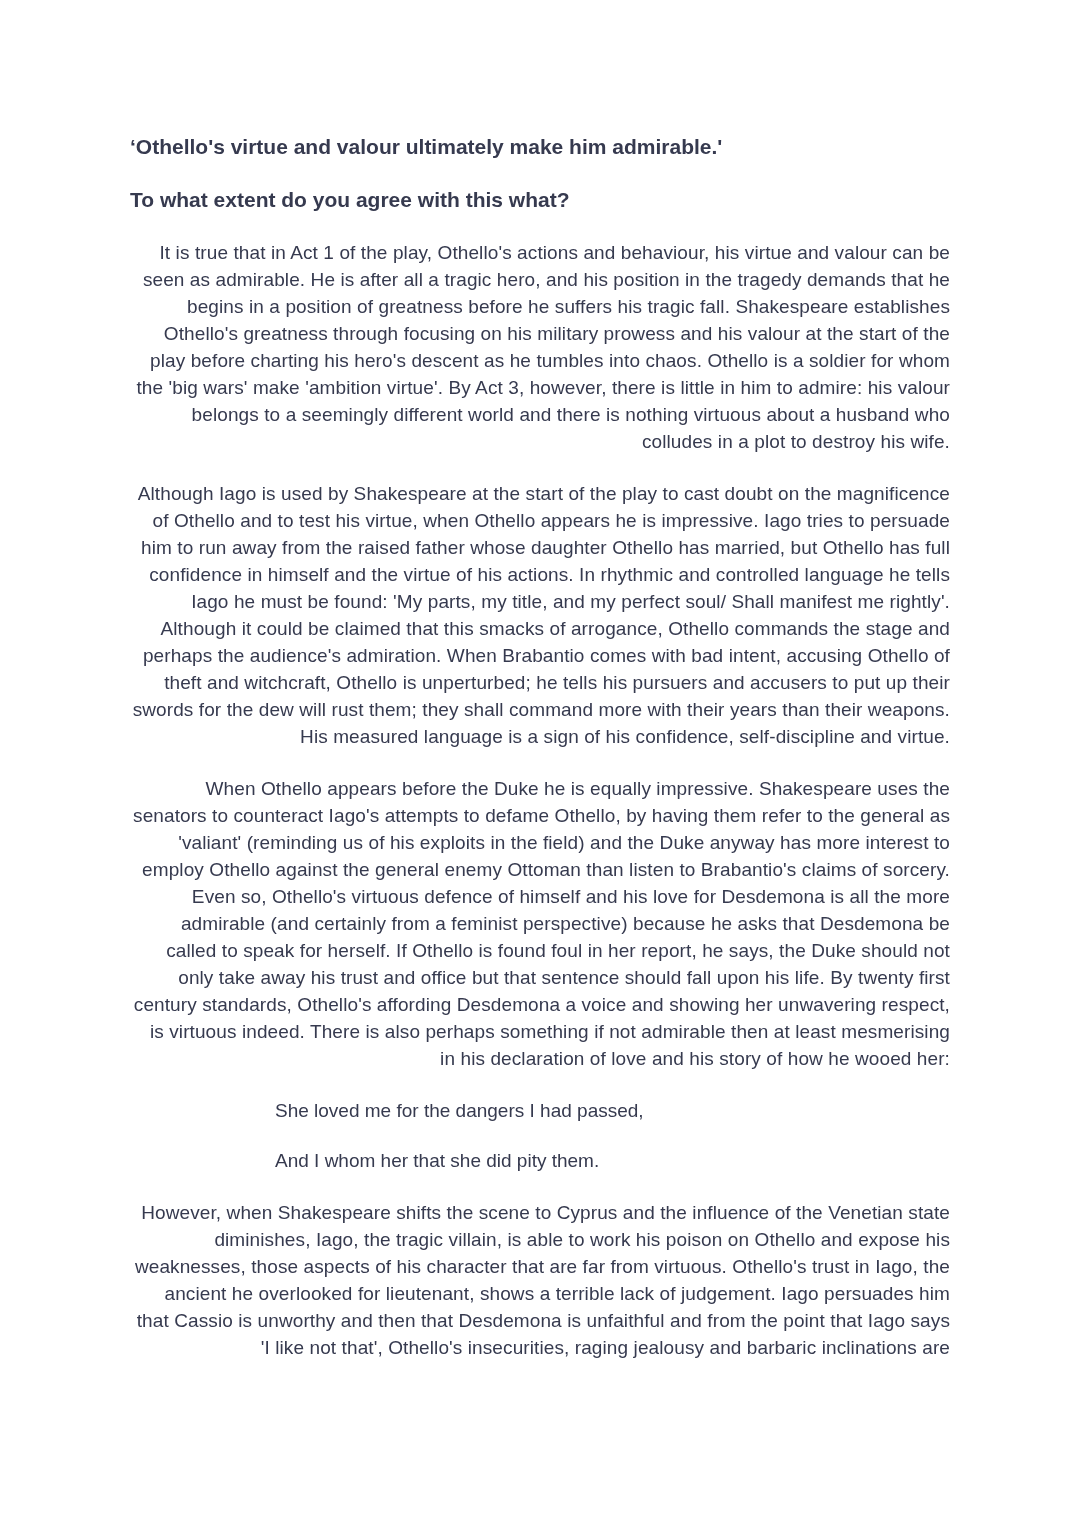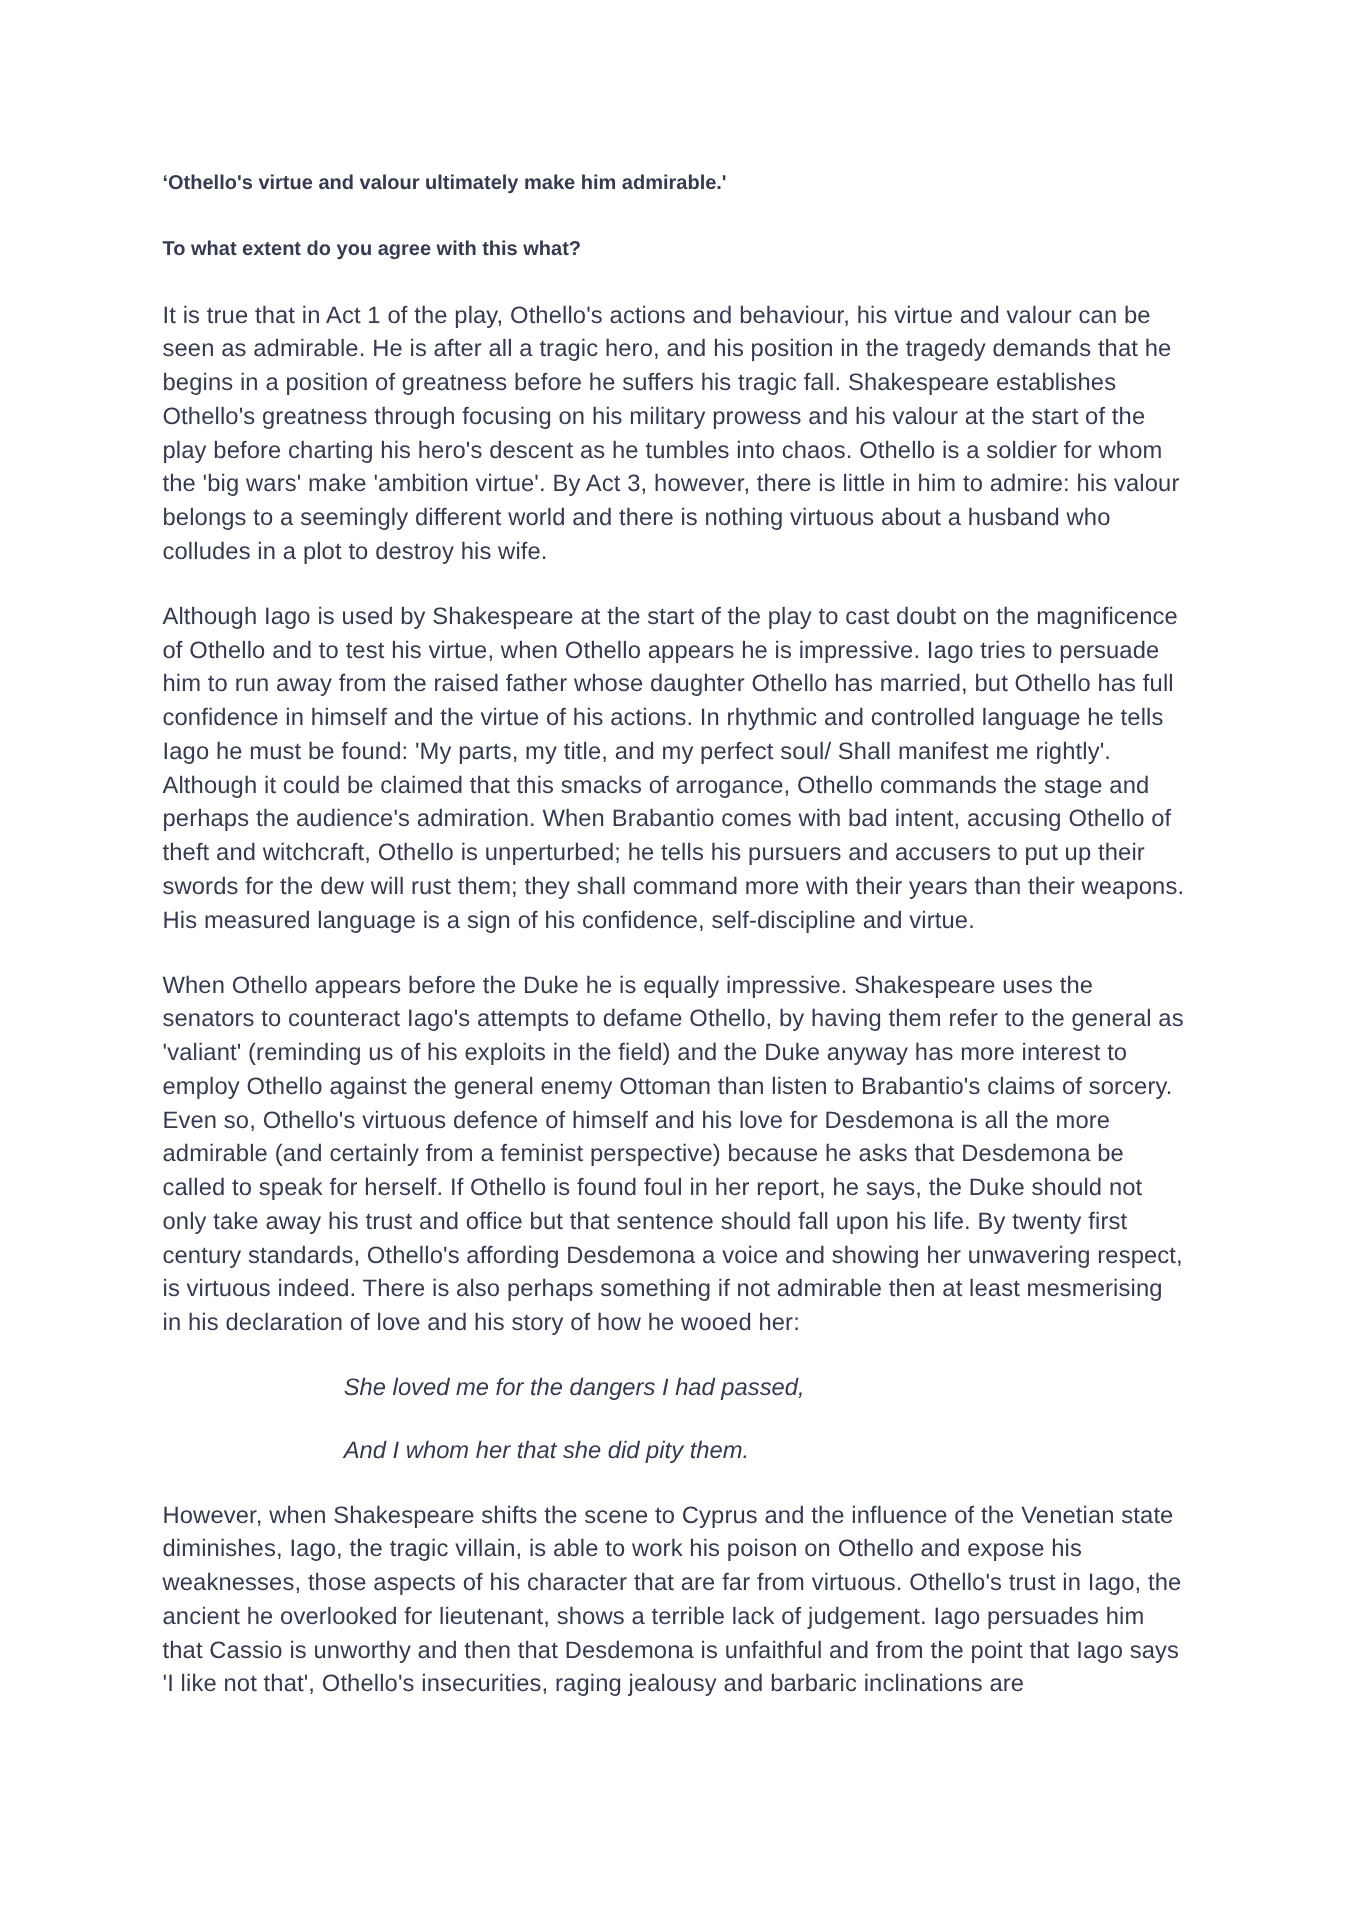--- a/index.html
+++ b/index.html
@@ -16,34 +16,33 @@
     box-sizing: border-box;
     padding: 133px 130px 40px 130px;
     font-family: "Liberation Sans", "DejaVu Sans", sans-serif;
     color: var(--text-color, #363a4f);
     font-size: 19px;
     line-height: 27px;
     overflow: hidden;
   }
   .essay-heading,
   .essay-question {
-    font-size: 16px;
+    font-size: 21px;
     line-height: 27px;
     font-weight: 700;
     margin: 0 0 26px 0;
   }
   .body-paragraph {
     margin: 0 0 25px 0;
-    text-align: left;
+    text-align: right;
     letter-spacing: 0.1px;
   }
   .verse-quote {
     margin: 0 0 25px 0;
     padding-left: 145px;
-    font-style: italic;
   }
   .verse-quote p {
     margin: 0 0 23px 0;
   }
 </style>
 </head>
 <body>
 
 <div class="page">
   <h1 class="essay-heading">‘Othello's virtue and valour ultimately make him admirable.'</h1>

